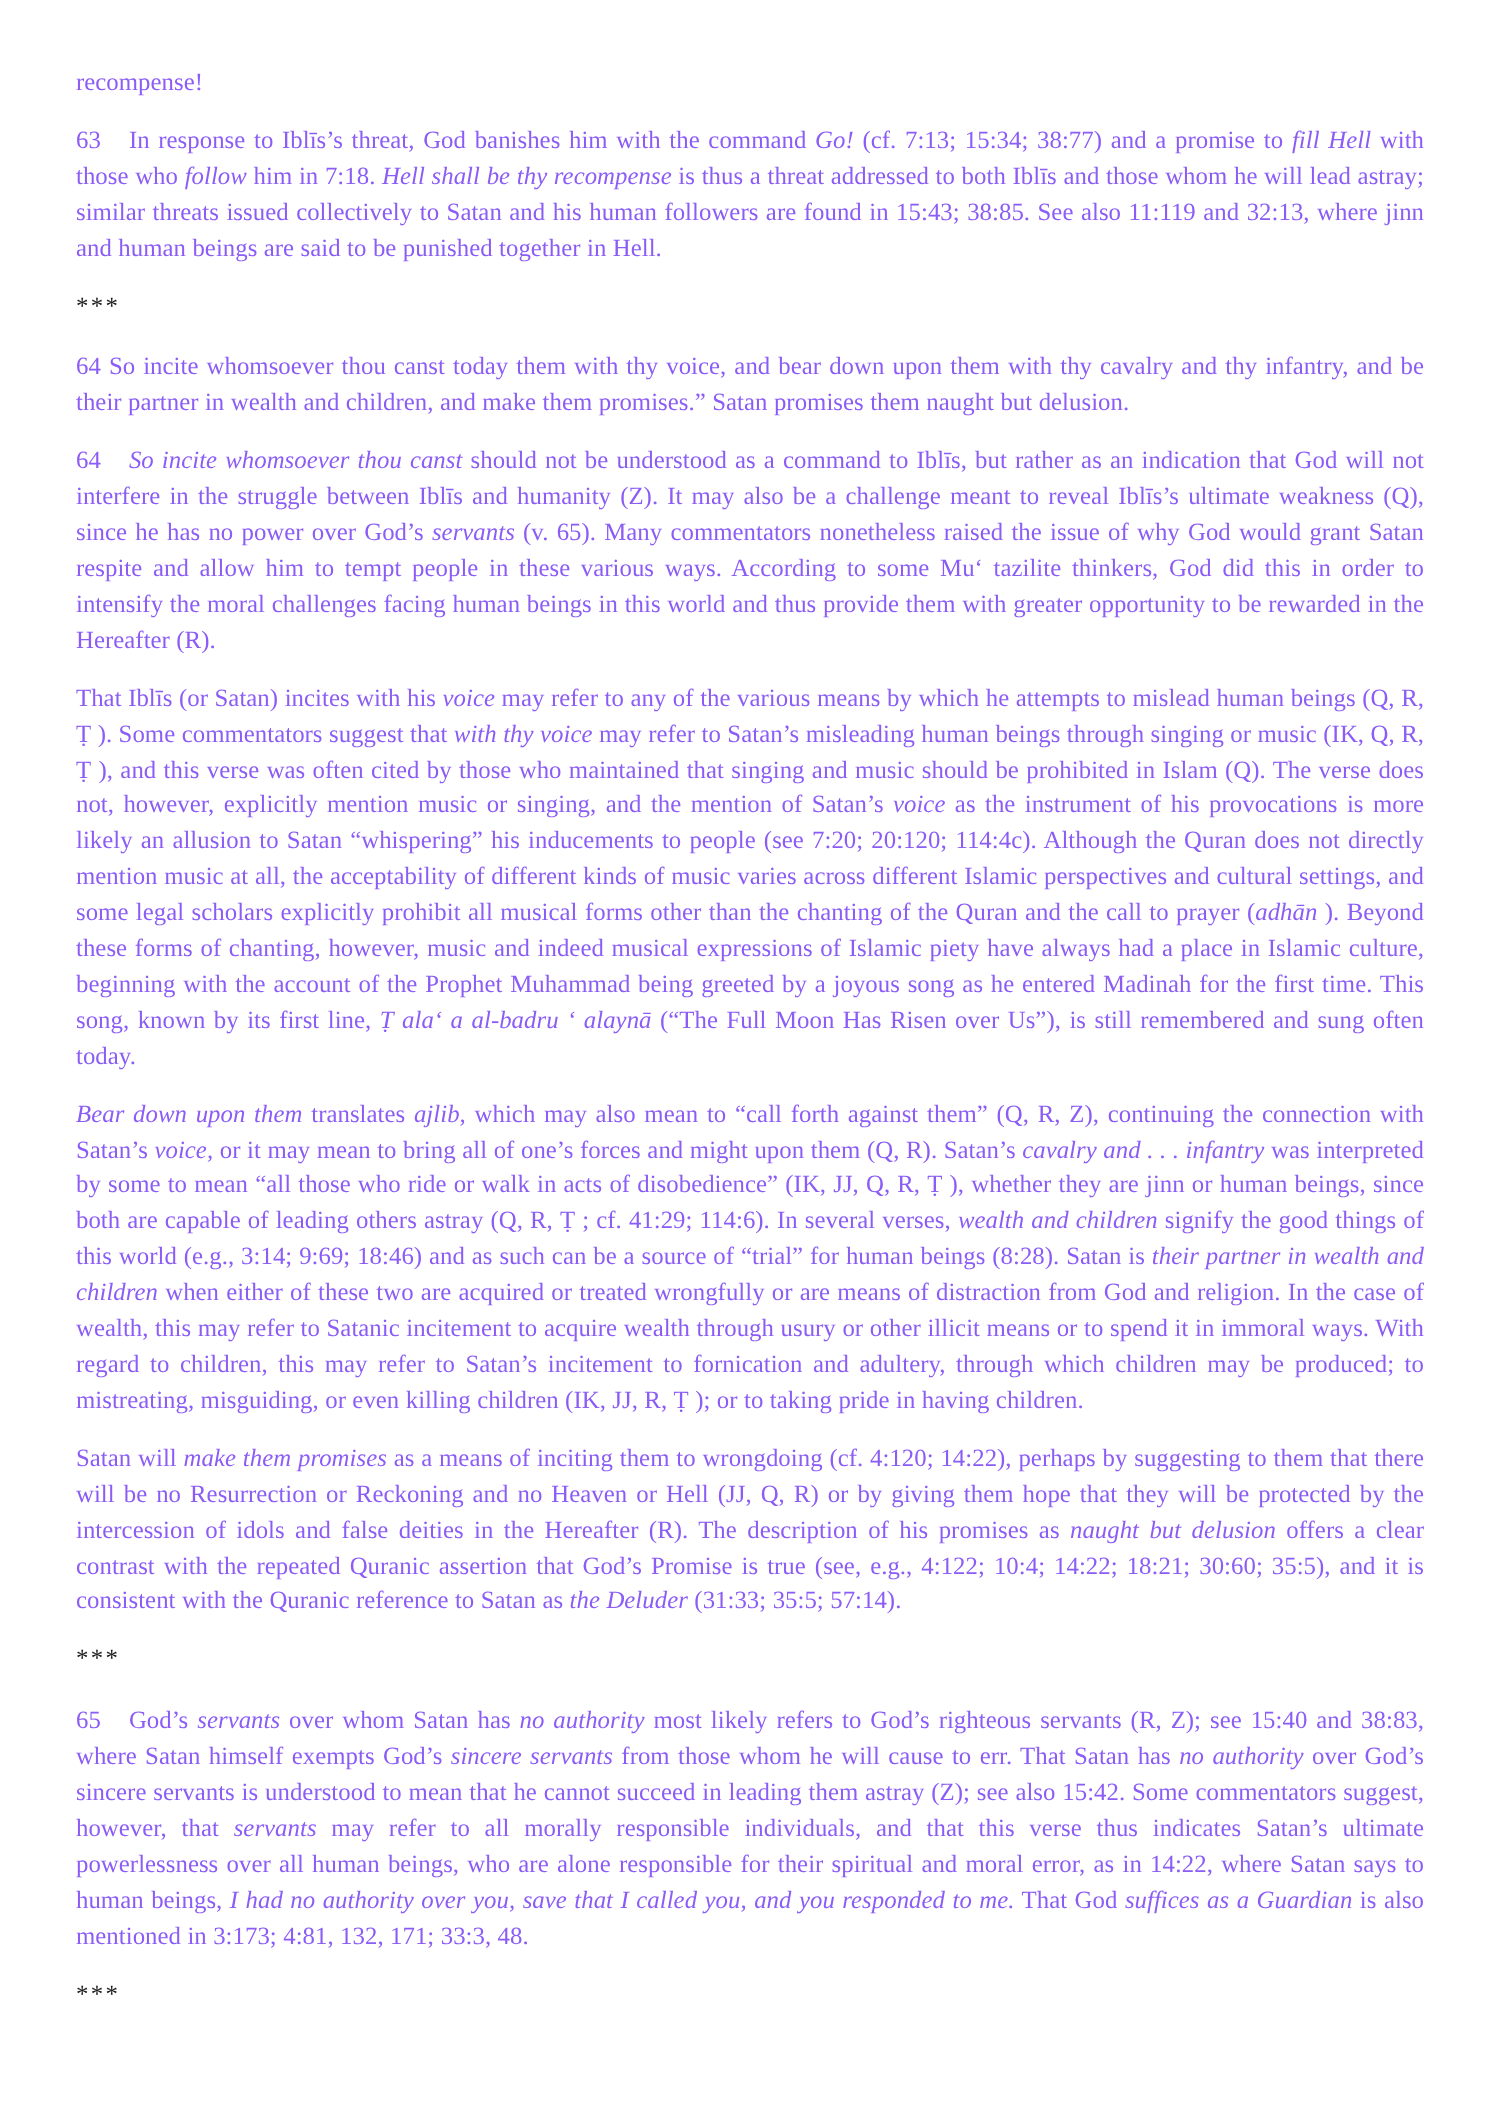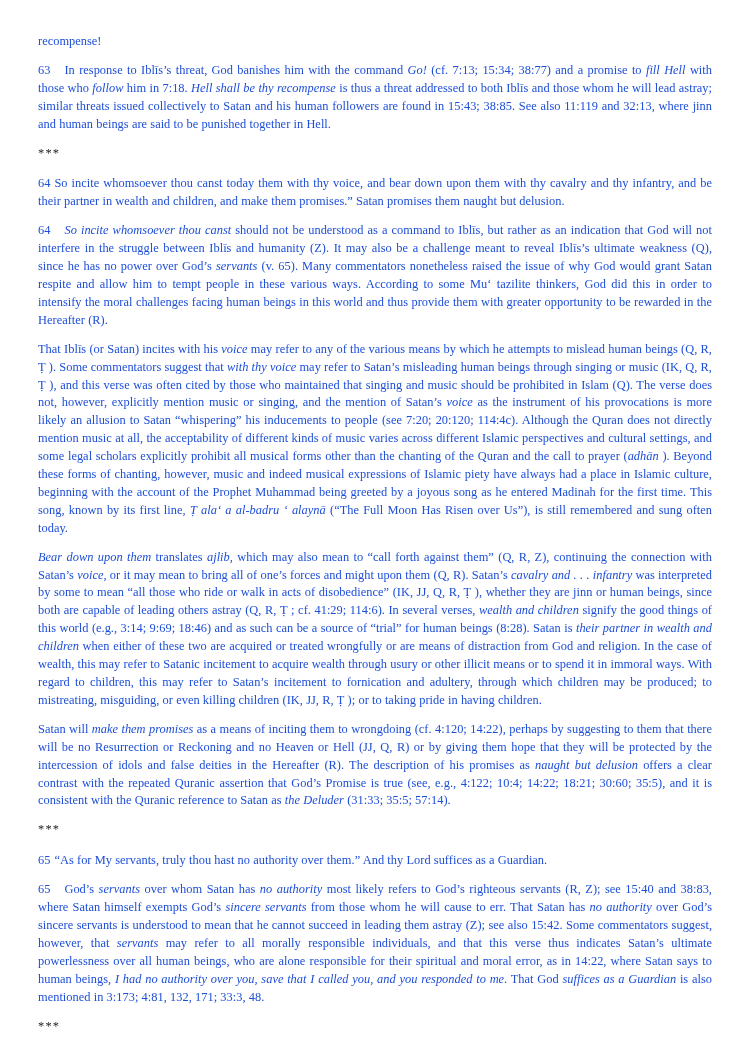--- a/index.html
+++ b/index.html
@@ -26,21 +26,21 @@
     width: 674px;
   }
   p.para {
     margin: 0 0 11px 0;
     font-size: 12.4px;
     line-height: 17.9px;
     text-align: justify;
     text-justify: inter-word;
     letter-spacing: 0.02px;
     word-spacing: 0.1px;
-    color: #1d4ed8;
+    color: #8b5cf6;
   }
   p.para:last-child { margin-bottom: 0; }
 
   
   .gap-lead   { margin-bottom: 14px; }
   .gap-sep    { margin-bottom: 13px; }
   .sep {
     margin: 0 0 13px 0;
     font-size: 12.4px;
     line-height: 17.9px;
@@ -77,20 +77,19 @@
     <p class="para gap-sep"><span class="vnum">64</span><span class="vgap"></span><span><i>So incite whomsoever thou canst</i> should not be understood as a command to Iblīs, but rather as an indication that God will not interfere in the struggle between Iblīs and humanity (Z). It may also be a challenge meant to reveal Iblīs’s ultimate weakness (Q), since he has no power over God’s <i>servants</i> (v. 65). Many commentators nonetheless raised the issue of why God would grant Satan respite and allow him to tempt people in these various ways. According to some Mu‘ tazilite thinkers, God did this in order to intensify the moral challenges facing human beings in this world and thus provide them with greater opportunity to be rewarded in the Hereafter (R).</span></p>
 
     <p class="para gap-sep">That Iblīs (or Satan) incites with his <i>voice</i> may refer to any of the various means by which he attempts to mislead human beings (Q, R, Ṭ ). Some commentators suggest that <i>with thy voice</i> may refer to Satan’s misleading human beings through singing or music (IK, Q, R, Ṭ ), and this verse was often cited by those who maintained that singing and music should be prohibited in Islam (Q). The verse does not, however, explicitly mention music or singing, and the mention of Satan’s <i>voice</i> as the instrument of his provocations is more likely an allusion to Satan “whispering” his inducements to people (see 7:20; 20:120; 114:4c). Although the Quran does not directly mention music at all, the acceptability of different kinds of music varies across different Islamic perspectives and cultural settings, and some legal scholars explicitly prohibit all musical forms other than the chanting of the Quran and the call to prayer (<i>adhān</i> ). Beyond these forms of chanting, however, music and indeed musical expressions of Islamic piety have always had a place in Islamic culture, beginning with the account of the Prophet Muhammad being greeted by a joyous song as he entered Madinah for the first time. This song, known by its first line, <i>Ṭ ala‘ a al-badru ‘ alaynā</i> (“The Full Moon Has Risen over Us”), is still remembered and sung often today.</p>
 
     <p class="para gap-sep"><i>Bear down upon them</i> translates <i>ajlib,</i> which may also mean to “call forth against them” (Q, R, Z), continuing the connection with Satan’s <i>voice,</i> or it may mean to bring all of one’s forces and might upon them (Q, R). Satan’s <i>cavalry and . . . infantry</i> was interpreted by some to mean “all those who ride or walk in acts of disobedience” (IK, JJ, Q, R, Ṭ ), whether they are jinn or human beings, since both are capable of leading others astray (Q, R, Ṭ ; cf. 41:29; 114:6). In several verses, <i>wealth and children</i> signify the good things of this world (e.g., 3:14; 9:69; 18:46) and as such can be a source of “trial” for human beings (8:28). Satan is <i>their partner in wealth and children</i> when either of these two are acquired or treated wrongfully or are means of distraction from God and religion. In the case of wealth, this may refer to Satanic incitement to acquire wealth through usury or other illicit means or to spend it in immoral ways. With regard to children, this may refer to Satan’s incitement to fornication and adultery, through which children may be produced; to mistreating, misguiding, or even killing children (IK, JJ, R, Ṭ ); or to taking pride in having children.</p>
 
     <p class="para gap-sep">Satan will <i>make them promises</i> as a means of inciting them to wrongdoing (cf. 4:120; 14:22), perhaps by suggesting to them that there will be no Resurrection or Reckoning and no Heaven or Hell (JJ, Q, R) or by giving them hope that they will be protected by the intercession of idols and false deities in the Hereafter (R). The description of his promises as <i>naught but delusion</i> offers a clear contrast with the repeated Quranic assertion that God’s Promise is true (see, e.g., 4:122; 10:4; 14:22; 18:21; 30:60; 35:5), and it is consistent with the Quranic reference to Satan as <i>the Deluder</i> (31:33; 35:5; 57:14).</p>
 
     <p class="sep sep-top">***</p>
 
-    <p class="para gap-sep"><span class="vnum">65</span><span class="vgap-sm"></span><span>“As for My servants, truly thou hast no authority over them.” And thy Lord suffices as a Guardian.</span></p>
 
     <p class="para gap-sep"><span class="vnum">65</span><span class="vgap"></span><span>God’s <i>servants</i> over whom Satan has <i>no authority</i> most likely refers to God’s righteous servants (R, Z); see 15:40 and 38:83, where Satan himself exempts God’s <i>sincere servants</i> from those whom he will cause to err. That Satan has <i>no authority</i> over God’s sincere servants is understood to mean that he cannot succeed in leading them astray (Z); see also 15:42. Some commentators suggest, however, that <i>servants</i> may refer to all morally responsible individuals, and that this verse thus indicates Satan’s ultimate powerlessness over all human beings, who are alone responsible for their spiritual and moral error, as in 14:22, where Satan says to human beings, <i>I had no authority over you, save that I called you, and you responded to me.</i> That God <i>suffices as a Guardian</i> is also mentioned in 3:173; 4:81, 132, 171; 33:3, 48.</span></p>
 
     <p class="sep">***</p>
 
   </div>
 </div>
 
 </body></html>

